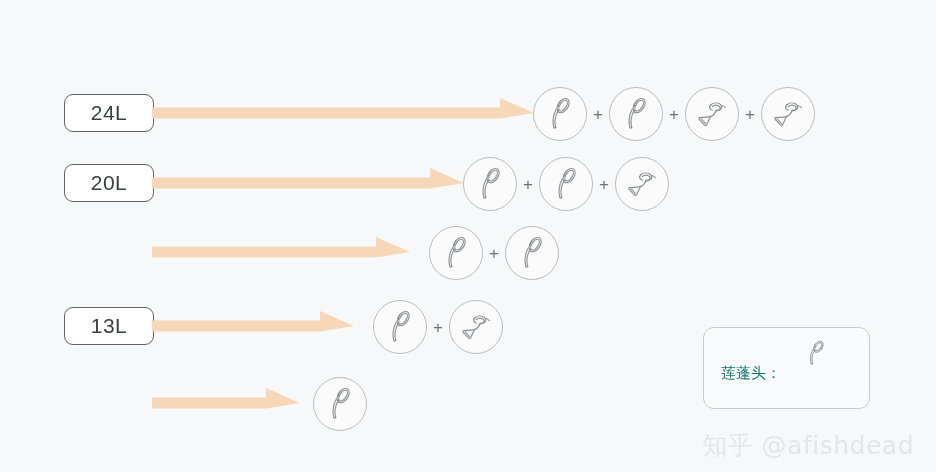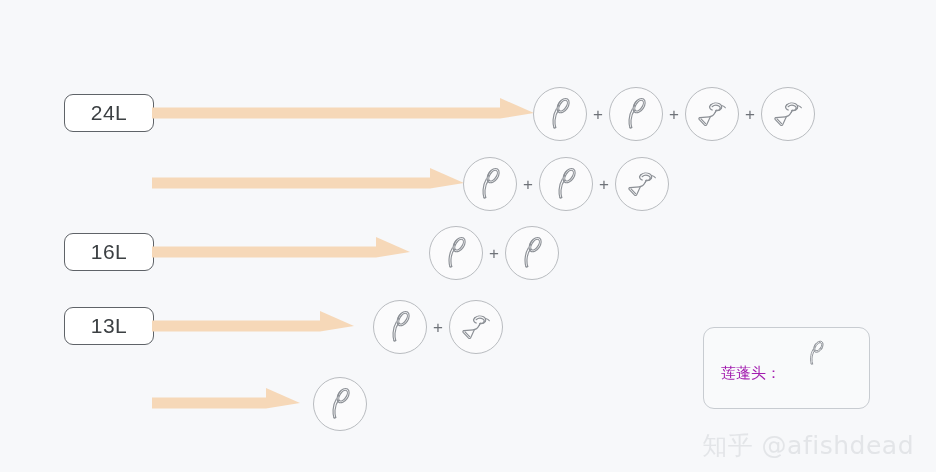--- a/index.html
+++ b/index.html
@@ -100,21 +100,21 @@
     position: absolute;
     left: 17px;
     display: flex;
     align-items: center;
     height: 30px;
   }
   .legend-row.r0 { top: 10px; }
   .legend-row.r1 { top: 41px; }
   .legend-text {
     font-size: 15px;
-    color: #a21caf;
+    color: #0f766e;
     font-family: "DejaVu Sans", "Liberation Sans", sans-serif;
     width: 76px;
     margin-top: 40px;
   }
   .legend-icon {
     width: 38px;
     display: flex;
     align-items: center;
     justify-content: center;
   }
@@ -202,20 +202,21 @@
                 <path d="M5.4 19.2 C4.3 19.3 3.8 20.3 4.5 21.1 L10.4 27.3 C11.1 28.0 12.3 27.8 12.7 26.9 L16.8 18.0"></path>
                 <path d="M6.6 20.6 L11.5 25.8"></path>
                 <path d="M17.0 5.4 C15.7 6.6 15.6 8.4 16.7 9.7 C17.3 10.4 18.1 10.8 18.9 10.9"></path>
                 <path d="M29.0 6.0 C30.8 6.5 32.2 7.3 33.0 8.4"></path>
               </g>
             </svg>
           </div>
         </div>
       </div>
       <div class="row" style="top: 148px; width: 936px;">
+        <div class="flow-label" style="top: 16px;">20L</div>
         <div class="arrow" style="top: 18px;">
           <svg width="312" height="34" viewBox="0 0 312 34">
             <rect x="0" y="11.5" width="278" height="11" fill="#f6d8b8"></rect>
             <polygon points="278,2 312,17 278,22.5" fill="#f6d8b8"></polygon>
           </svg>
         </div>
         <div class="icon-group" style="left: 463px; top: 9px;">
           <div class="icon-circle">
             <svg width="27.6" height="33.120000000000005" viewBox="0 0 30 36">
               <g fill="none" stroke="#8c9096" stroke-width="1.25" stroke-linecap="round" stroke-linejoin="round">
@@ -254,21 +255,20 @@
                 <path d="M5.4 19.2 C4.3 19.3 3.8 20.3 4.5 21.1 L10.4 27.3 C11.1 28.0 12.3 27.8 12.7 26.9 L16.8 18.0"></path>
                 <path d="M6.6 20.6 L11.5 25.8"></path>
                 <path d="M17.0 5.4 C15.7 6.6 15.6 8.4 16.7 9.7 C17.3 10.4 18.1 10.8 18.9 10.9"></path>
                 <path d="M29.0 6.0 C30.8 6.5 32.2 7.3 33.0 8.4"></path>
               </g>
             </svg>
           </div>
         </div>
       </div>
       <div class="row" style="top: 217px; width: 936px;">
-        <div class="flow-label" style="top: 16px;">16L</div>
         <div class="arrow" style="top: 18px;">
           <svg width="258" height="34" viewBox="0 0 258 34">
             <rect x="0" y="11.5" width="224" height="11" fill="#f6d8b8"></rect>
             <polygon points="224,2 258,17 224,22.5" fill="#f6d8b8"></polygon>
           </svg>
         </div>
         <div class="icon-group" style="left: 429px; top: 9px;">
           <div class="icon-circle">
             <svg width="27.6" height="33.120000000000005" viewBox="0 0 30 36">
               <g fill="none" stroke="#8c9096" stroke-width="1.25" stroke-linecap="round" stroke-linejoin="round">

